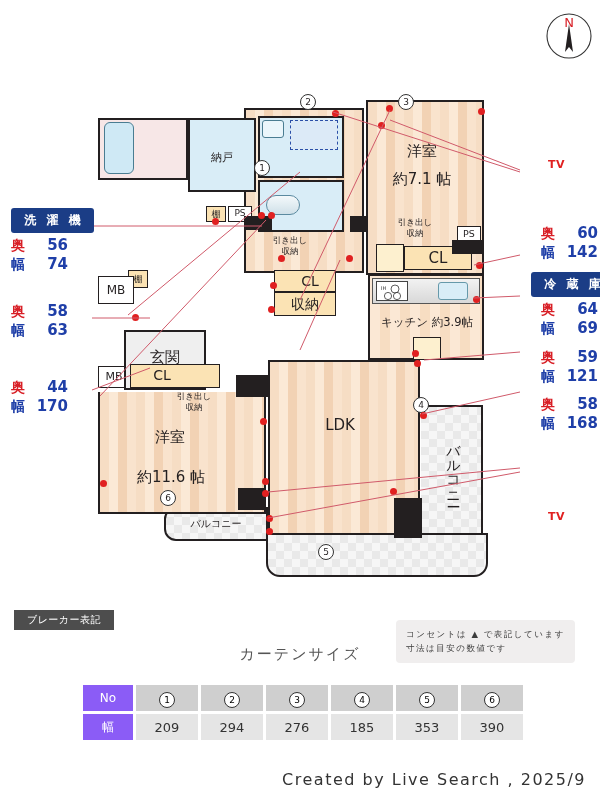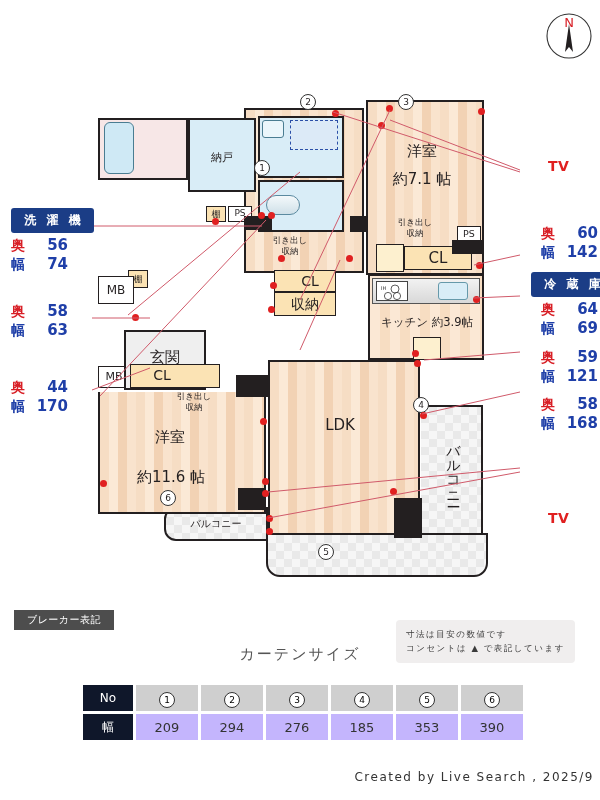--- a/index.html
+++ b/index.html
@@ -42,21 +42,21 @@
   .rname{font-size:15px;}
   .rsize{font-size:15px;}
   .small{font-size:8.5px;line-height:1.15;}
   .tiny{font-size:10px;}
   .dot{position:absolute;width:7px;height:7px;border-radius:50%;background:#e02020;}
   .circnum{
     position:absolute;width:16px;height:16px;border-radius:50%;
     background:#fff;border:1.2px solid #333;color:#231f20;
     font-size:9px;line-height:14px;text-align:center;box-sizing:border-box;
   }
-  .tvlab{position:absolute;color:#e02020;font-size:14px;font-weight:bold;letter-spacing:.5px;}
+  .tvlab{position:absolute;color:#e02020;font-size:11px;font-weight:bold;letter-spacing:.5px;}
   
   .dimbox{position:absolute;white-space:nowrap;}
   .dimrow{display:flex;align-items:baseline;gap:6px;height:19px;}
   .dimk{color:#d81f26;font-size:14px;font-weight:bold;width:20px;text-align:center;}
   .dimv{color:#1f3fa8;font-size:15px;font-weight:bold;text-align:right;min-width:34px;}
   .dimk.blue{color:#1f3fa8;}
   .tagbox{
     position:absolute;background:#1b3d86;color:#fff;border-radius:3px;
     font-size:12px;letter-spacing:3px;padding:4px 9px 4px 12px;
     text-align:center;font-weight:bold;
@@ -64,26 +64,26 @@
   
   #breaker{left:14px;top:610px;width:100px;}
   #breaker .bhead{background:#4d4d4d;color:#fff;font-size:10px;text-align:center;padding:3px 0;letter-spacing:.5px;}
   #breaker .bval{background:#fff;border:1px solid #bdbdbd;border-top:none;color:#d81f26;font-size:18px;font-weight:bold;text-align:center;padding:4px 0;}
   
   #note{left:396px;top:620px;background:#f0eeee;border-radius:4px;padding:7px 10px;}
   #note div{font-size:8.5px;color:#3b3b3b;letter-spacing:1.5px;line-height:1.7;}
   
   #curtitle{left:0;top:645px;width:600px;text-align:center;font-size:15px;color:#555;letter-spacing:2px;}
   #curtain{position:absolute;left:80px;top:682px;border-collapse:separate;border-spacing:3px;}
-  #curtain th.hdr{background:#0f172a;color:#fff;font-size:12px;font-weight:normal;width:48px;height:24px;text-align:center;}
+  #curtain th.hdr{background:#8b5cf6;color:#fff;font-size:12px;font-weight:normal;width:48px;height:24px;text-align:center;}
   #curtain td.numhd{background:#cfcfcf;width:60px;height:24px;text-align:center;}
-  #curtain td.val{background:#c4b5fd;width:60px;height:24px;text-align:center;font-size:13px;color:#333;}
+  #curtain td.val{background:#e5e5e5;width:60px;height:24px;text-align:center;font-size:13px;color:#333;}
   .tnum{display:inline-block;width:16px;height:16px;line-height:14px;border-radius:50%;border:1px solid #333;background:#fff;font-size:9px;box-sizing:border-box;}
   
-  #footer{left:0;top:770px;width:586px;text-align:right;font-size:12px;color:#333;letter-spacing:1.5px;padding-left:8px;}
+  #footer{left:0;top:770px;width:586px;text-align:right;font-size:16px;color:#333;letter-spacing:1.5px;}
 </style>
 </head>
 <body>
 
 <div class="abs" id="compass">
   <svg width="52" height="52" viewBox="0 0 52 52">
     <circle cx="26" cy="28" r="22" fill="#fff" stroke="#333" stroke-width="1.1"></circle>
     <text x="26" y="19" text-anchor="middle" font-size="13" fill="#d81f26" font-family="DejaVu Sans, sans-serif">N</text>
     <polygon points="26,16 30,44 26,39 22,44" fill="#231f20"></polygon>
   </svg>
@@ -329,22 +329,22 @@
     <span class="dimk blue">幅</span>
     <span class="dimv">168</span>
   </div>
 </div>
 
 <div class="abs" id="breaker">
   <div class="bhead">ブレーカー表記</div>
 </div>
 
 <div class="abs" id="note">
+  <div>コンセントは ▲ で表記しています</div>
   <div>寸法は目安の数値です</div>
-  <div>コンセントは ▲ で表記しています</div>
 </div>
 
 <div class="abs" id="curtitle">カーテンサイズ</div>
 
 <table id="curtain">
   <tbody>
       <tr>
     <th class="hdr">No</th>
     <td class="numhd"><span class="tnum">1</span></td>
     <td class="numhd"><span class="tnum">2</span></td>

